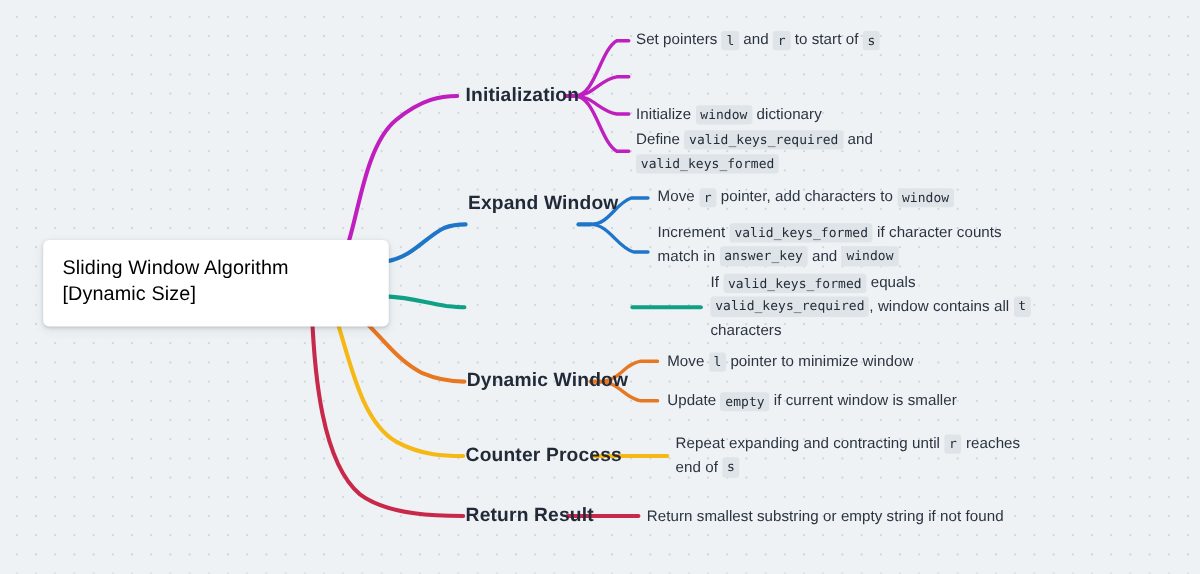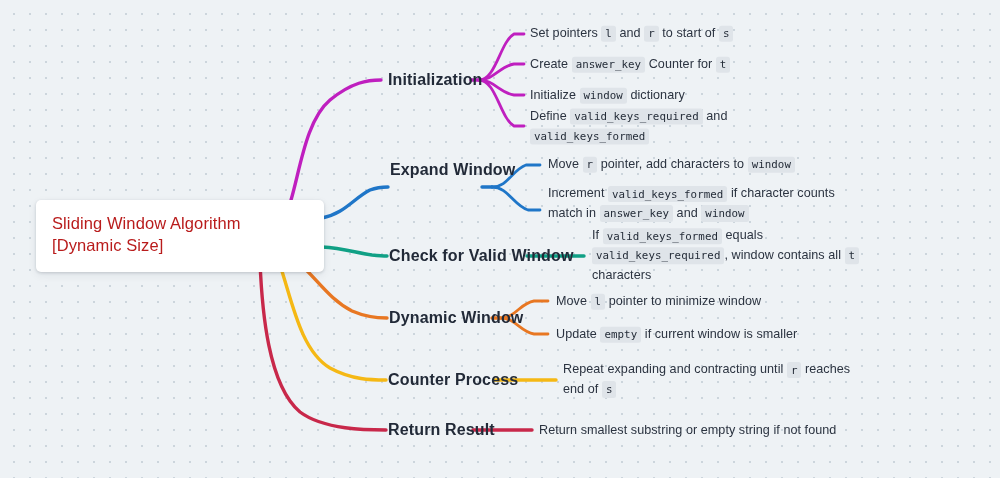--- a/index.html
+++ b/index.html
@@ -21,21 +21,21 @@
   #wires path{fill:none;stroke-linecap:round;stroke-linejoin:round;}
 
   .root-card{
     position:absolute;
     left:36px;top:200px;width:288px;
     box-sizing:border-box;
     background:#ffffff;
     border-radius:5px;
     padding:13px 16px 15px 16px;
     box-shadow:0 1px 3px rgba(30,40,55,.18), 0 3px 10px rgba(30,40,55,.07);
-    color:#b91c1c;
+    color:#000000;
     font-size:16.5px;
     line-height:1.33;
     letter-spacing:.1px;
   }
 
   .topic{
     position:absolute;
     font-size:16px;
     font-weight:bold;
     color:#222a38;
@@ -107,29 +107,27 @@
     <g>
       <path d="M260 262 C 262 310 268 385 300 412 C 324 430 368 430 386 430" stroke="#c8284a" stroke-width="3.4"></path>
       <path d="M473 430 L 532 430" stroke="#c8284a" stroke-width="3.4"></path>
     </g>
   </svg>
 
   <div class="root-card">Sliding Window Algorithm [Dynamic Size]</div>
 
   <div class="topic" style="left:388px;top:80px;">Initialization</div>
   <div class="detail" style="left:530px;top:33px;width:300px;">Set pointers <code>l</code> and <code>r</code> to start of <code>s</code></div>
-  <div class="detail" style="left:530px;top:64px;width:300px;">Create <code>answer_key</code> Counter for <code>t</code></div>
   <div class="detail" style="left:530px;top:95px;width:300px;">Initialize <code>window</code> dictionary</div>
   <div class="detail" style="left:530px;top:126px;width:320px;">Define <code>valid_keys_required</code> and <code>valid_keys_formed</code></div>
 
   <div class="topic" style="left:390px;top:170px;">Expand Window</div>
   <div class="detail" style="left:548px;top:164px;width:310px;">Move <code>r</code> pointer, add characters to <code>window</code></div>
   <div class="detail two" style="left:548px;top:204px;width:290px;">Increment <code>valid_keys_formed</code> if character counts match in <code>answer_key</code> and <code>window</code></div>
 
-  <div class="topic" style="left:389px;top:256px;">Check for Valid Window</div>
   <div class="detail two" style="left:592px;top:256px;width:290px;">If <code>valid_keys_formed</code> equals <code>valid_keys_required</code>, window contains all <code>t</code> characters</div>
 
   <div class="topic" style="left:389px;top:318px;">Dynamic Window</div>
   <div class="detail" style="left:556px;top:301px;width:290px;">Move <code>l</code> pointer to minimize window</div>
   <div class="detail" style="left:556px;top:334px;width:290px;">Update <code>empty</code> if current window is smaller</div>
 
   <div class="topic" style="left:388px;top:380px;">Counter Process</div>
   <div class="detail two" style="left:563px;top:380px;width:288px;">Repeat expanding and contracting until <code>r</code> reaches end of <code>s</code></div>
 
   <div class="topic" style="left:388px;top:430px;">Return Result</div>

